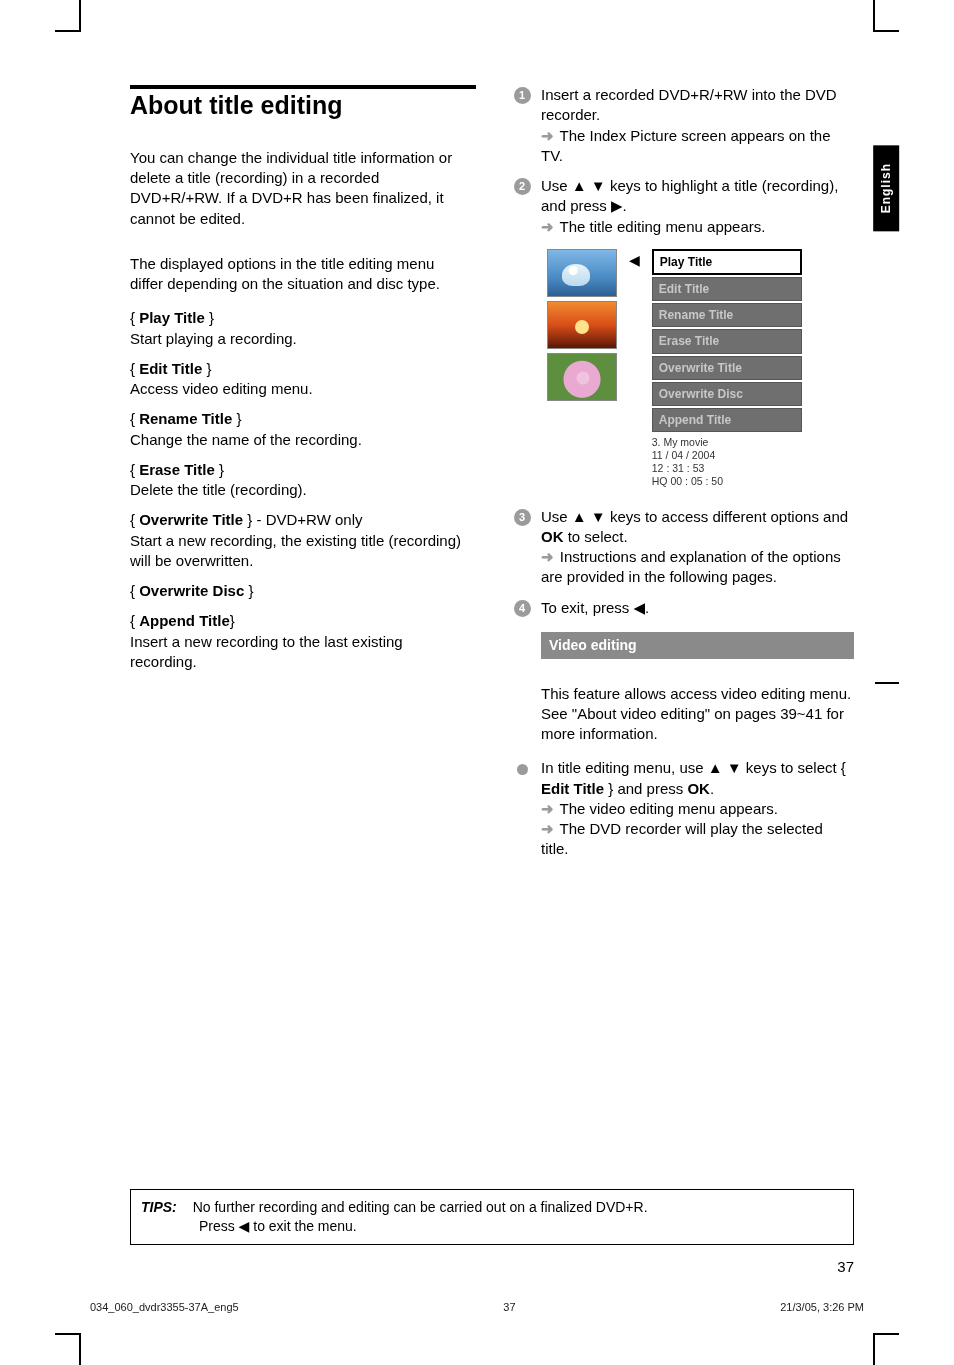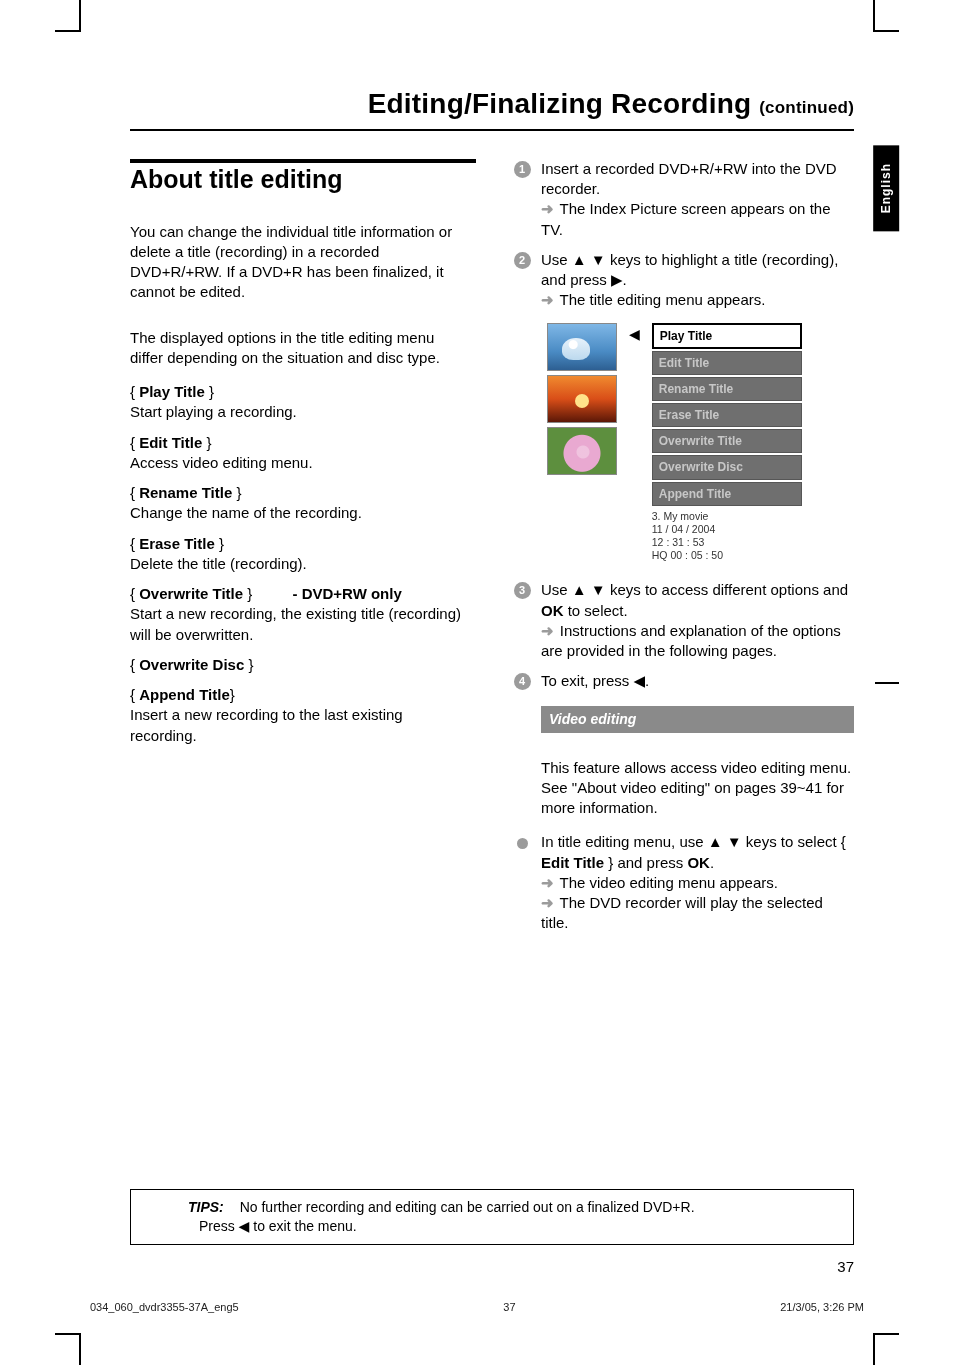--- a/index.html
+++ b/index.html
@@ -45,21 +45,21 @@
     font-size: 25px;
     font-weight: 700;
     border-top: 4px solid #000;
     padding-top: 0;
     margin-bottom: 24px;
   }
   .col-left h2.section { margin-right: -5px; }
   p { margin-bottom: 14px; margin-top: 25px; }
   .opt { margin-bottom: 10px; }
   .opt .label { font-weight:700; }
-  .opt .suffix { font-weight:700;margin-left:36px; }
+  .opt .suffix { font-weight:400; }
   .opt .desc { display:block; }
 
   .rt-step { display:flex; gap:10px; margin-bottom:10px; }
   .rt-step .marker { flex:0 0 18px; display:flex; justify-content:center; padding-top:2px;}
   .circled {
     width:17px; height:17px; border-radius:50%; background:#9b9b9b;
     font-size:11px; color:#fff; font-weight:700; display:flex;
     align-items:center; justify-content:center; line-height:1;
   }
   .bullet-dot {
@@ -83,37 +83,37 @@
   .menu-list { display:flex; flex-direction:column; gap:2px; width: 150px;}
   .menu-item {
     background:#6f6f6f; color:#c7c7c7; font-weight:700; font-size:12px;
     padding:3px 6px; border:1px solid #565656;
   }
   .menu-item.selected { background:#fff; color:#000; border:2px solid #000;}
   .meta { font-size:10.5px; line-height:1.25; margin-top:4px; color:#333;}
   
   .sub-head {
     background:#8a8a8a; color:#fff; font-weight:700; padding:4px 8px;
-    margin: 14px 0 10px 28px; font-size:14px;font-style:italic;
+    margin: 14px 0 10px 28px; font-size:14px;
   }
   .sub-body { margin-left:28px; }
 
   .lang-tab {
     position:absolute; right:-45px; top: 60px;
     background:#000; color:#fff; font-weight:700;
     font-size:12px; padding:18px 5px;
     writing-mode: vertical-rl; transform: rotate(180deg);
     letter-spacing:1px;
   }
 
   .tips-box {
     position:absolute; bottom: 50px; left:0; right:0;
     border:1px solid #000; padding:8px 10px; font-size:14px;
   }
-  .tips-box b.tips { font-style:italic; margin-right: 12px; margin-left: 47px;}
+  .tips-box b.tips { font-style:italic; margin-right: 12px;}
   .page-num { position:absolute; bottom: 18px; right:0; font-size:15px; }
   .footer-meta {
     position:absolute; bottom: 50px; left: 90px; right: 90px;
     display:flex; justify-content:space-between; font-size:11px; color:#222;gap:18px;
   }
 </style>
 </head>
 <body>
 
 <div class="crop tl-h"></div>
@@ -122,24 +122,20 @@
 <div class="crop tr-v"></div>
 <div class="crop bl-h"></div>
 <div class="crop bl-v"></div>
 <div class="crop br-h"></div>
 <div class="crop br-v"></div>
 <div class="crop mr-h"></div>
 
 <div class="page">
   <div class="lang-tab">English</div>
 
-  <h1 class="page-title">
-    <span>Editing/Finalizing Recording</span>
-    <span class="cont">(continued)</span>
-  </h1>
 
   <div class="cols">
 
     <div class="col col-left">
       <h2 class="section">About title editing</h2>
       <p>You can change the individual title information or delete a title (recording) in a recorded DVD+R/+RW.  If a DVD+R has been finalized, it cannot be edited.</p>
       <p>The displayed options in the title editing menu differ depending on the situation and disc type.</p>
 
       <div class="opt">
         { <span class="label">Play Title</span> }<span class="suffix"></span>

